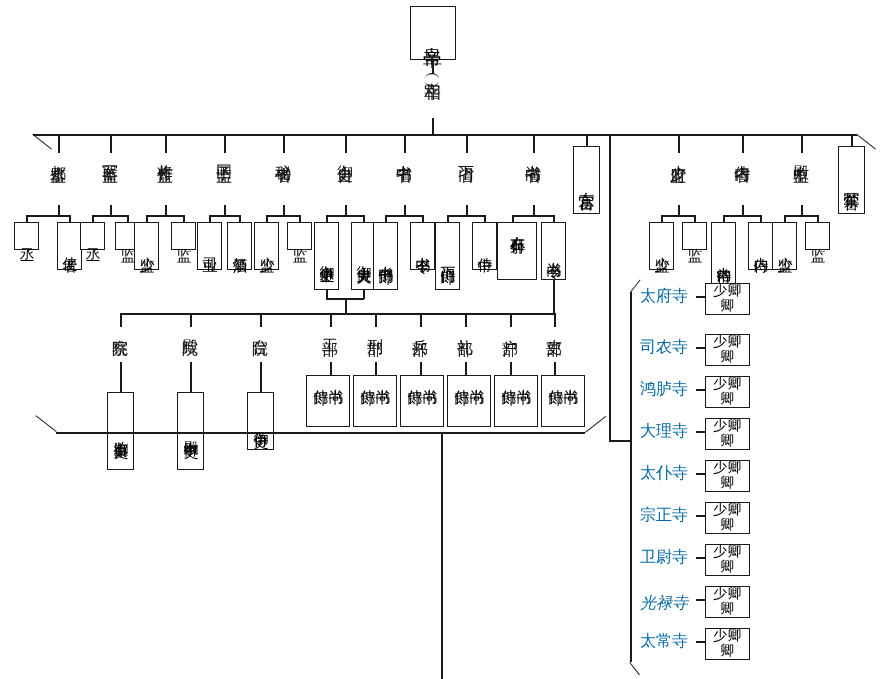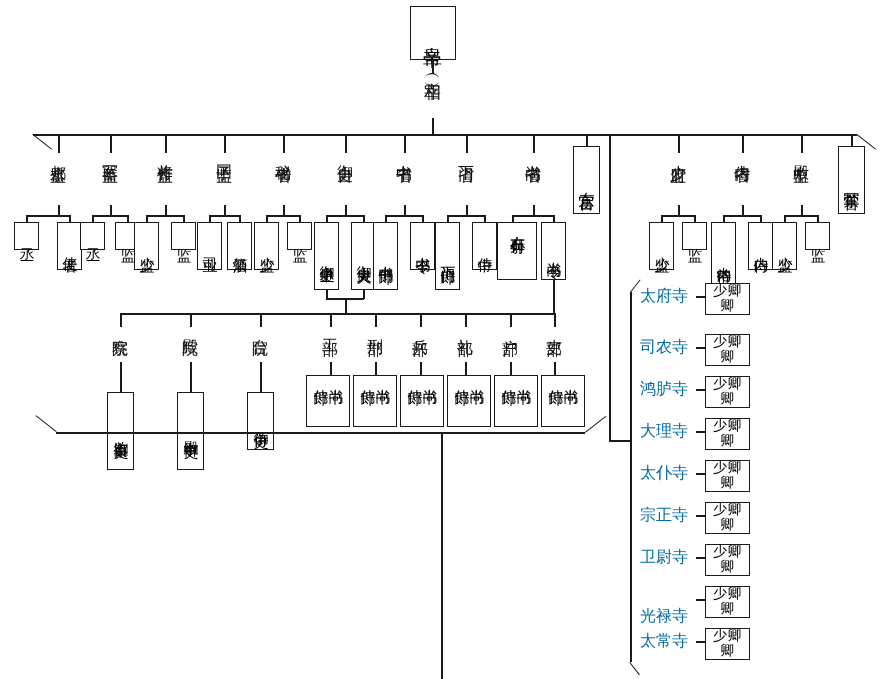--- a/index.html
+++ b/index.html
@@ -429,21 +429,21 @@
 
   <div class="hlabel" style="left:640px; top:549px; font-size:16px;">卫尉寺</div>
   <div class="ln-h" style="left:696px; top:557px; width:10px;"></div>
   <div class="box" style="left:705px; top:544px; width:45px; height:32px; font-size:14px;">
     <span class="stack2">
       <span class="htext">少卿</span>
       <span class="htext">卿</span>
     </span>
   </div>
 
-  <div class="hlabel" style="left:640px; top:608px; font-size:16px;">光禄寺</div>
+  <div class="hlabel" style="left:640px; top:595px; font-size:16px;font-style:italic;">光禄寺</div>
   <div class="ln-h" style="left:696px; top:599px; width:10px;"></div>
   <div class="box" style="left:705px; top:586px; width:45px; height:32px; font-size:14px;">
     <span class="stack2">
       <span class="htext">少卿</span>
       <span class="htext">卿</span>
     </span>
   </div>
 
   <div class="hlabel" style="left:640px; top:633px; font-size:16px;">太常寺</div>
   <div class="ln-h" style="left:696px; top:641px; width:10px;"></div>

